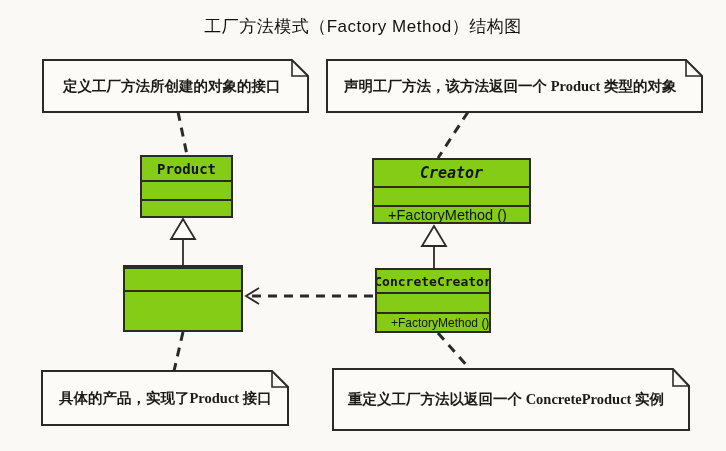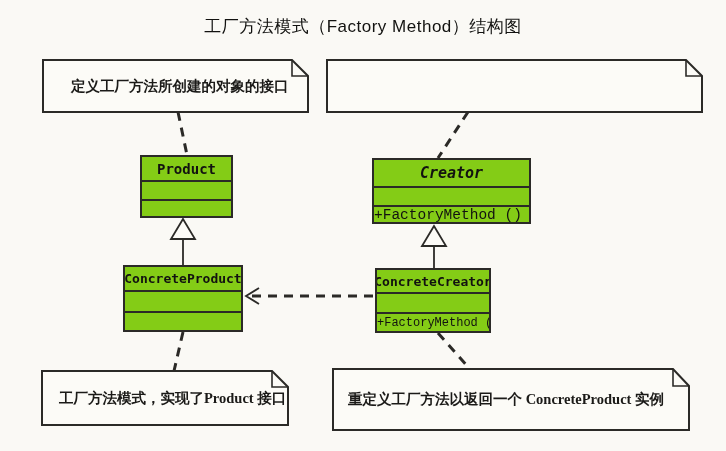--- a/index.html
+++ b/index.html
@@ -23,36 +23,36 @@
     background:#84cc16; border:2px solid #2b2a27; color:#121210;
   }
   .cls-name {
     display:flex; align-items:center; justify-content:center;
     font-family:"DejaVu Sans Mono", monospace; font-weight:bold;
     white-space:nowrap; overflow:hidden;
   }
   .cls-name.italic { font-style:italic; }
   .cls-row { border-top:2px solid #2b2a27; }
   .cls-ops {
-    font-family:Liberation Mono, monospace;
-    display:flex; align-items:center; padding-left:0;
+    font-family:Liberation Sans, sans-serif;
+    display:flex; align-items:center; padding-left:14px;
     white-space:nowrap; overflow:hidden;
   }
   
   #cls-product          { left:140px; top:155px; width:93px;  height:63px; grid-template-rows:23px 19px auto; }
   #cls-product .cls-name{ font-size:14px; }
   #cls-creator          { left:372px; top:158px; width:159px; height:66px; grid-template-rows:26px 19px auto; }
   #cls-creator .cls-name{ font-size:15px; }
   #cls-creator .cls-ops { font-size:14.5px; }
   #cls-concrete-product { left:123px; top:265px; width:120px; height:67px; grid-template-rows:23px 21px auto; }
   #cls-concrete-product .cls-name{ font-size:13px; }
   #cls-concrete-creator { left:375px; top:268px; width:116px; height:65px; grid-template-rows:22px 20px auto; }
   #cls-concrete-creator .cls-name{ font-size:13px; }
   #cls-concrete-creator .cls-ops { font-size:12px; }
-  #note-text-tl { left:51px;  top:60px;  width:265px; height:52px; padding-left:20px; }
+  #note-text-tl { left:43px;  top:60px;  width:265px; height:52px; padding-left:20px; }
   #note-text-tr { left:327px; top:60px;  width:375px; height:52px; padding-left:17px; }
   #note-text-bl { left:42px;  top:371px; width:246px; height:54px; padding-left:17px; }
   #note-text-br { left:333px; top:369px; width:356px; height:61px; padding-left:15px;text-align:right; }
 </style>
 </head>
 <body>
 
 <div class="canvas">
 
   <div class="title">工厂方法模式（Factory Method）结构图</div>
@@ -93,37 +93,37 @@
       </g>
 
       <g>
         <line x1="373" y1="296" x2="250" y2="296" stroke-width="3" stroke-dasharray="9 7"></line>
         <polyline points="259,288 246,296 259,304" stroke-width="1.8"></polyline>
       </g>
     </g>
   </svg>
 
   <div class="note-text" id="note-text-tl">定义工厂方法所创建的对象的接口</div>
-  <div class="note-text" id="note-text-bl">工厂方法模式，实现了Product 接口</div>
+  <div class="note-text" id="note-text-tr">声明工厂方法，该方法返回一个 Product 类型的对象</div>
+  <div class="note-text" id="note-text-bl">具体的产品，实现了Product 接口</div>
   <div class="note-text" id="note-text-br">重定义工厂方法以返回一个 ConcreteProduct 实例</div>
 
   <div class="uml-class" id="cls-product">
     <div class="cls-name">Product</div>
     <div class="cls-row"></div>
     <div class="cls-row cls-ops"></div>
   </div>
 
   <div class="uml-class" id="cls-creator">
     <div class="cls-name italic">Creator</div>
     <div class="cls-row"></div>
     <div class="cls-row cls-ops">+FactoryMethod ()</div>
   </div>
 
   <div class="uml-class" id="cls-concrete-product">
-    <div class="cls-name">ConcreteProduct</div>
     <div class="cls-row"></div>
     <div class="cls-row cls-ops"></div>
   </div>
 
   <div class="uml-class" id="cls-concrete-creator">
     <div class="cls-name">ConcreteCreator</div>
     <div class="cls-row"></div>
     <div class="cls-row cls-ops">+FactoryMethod ()</div>
   </div>
 

